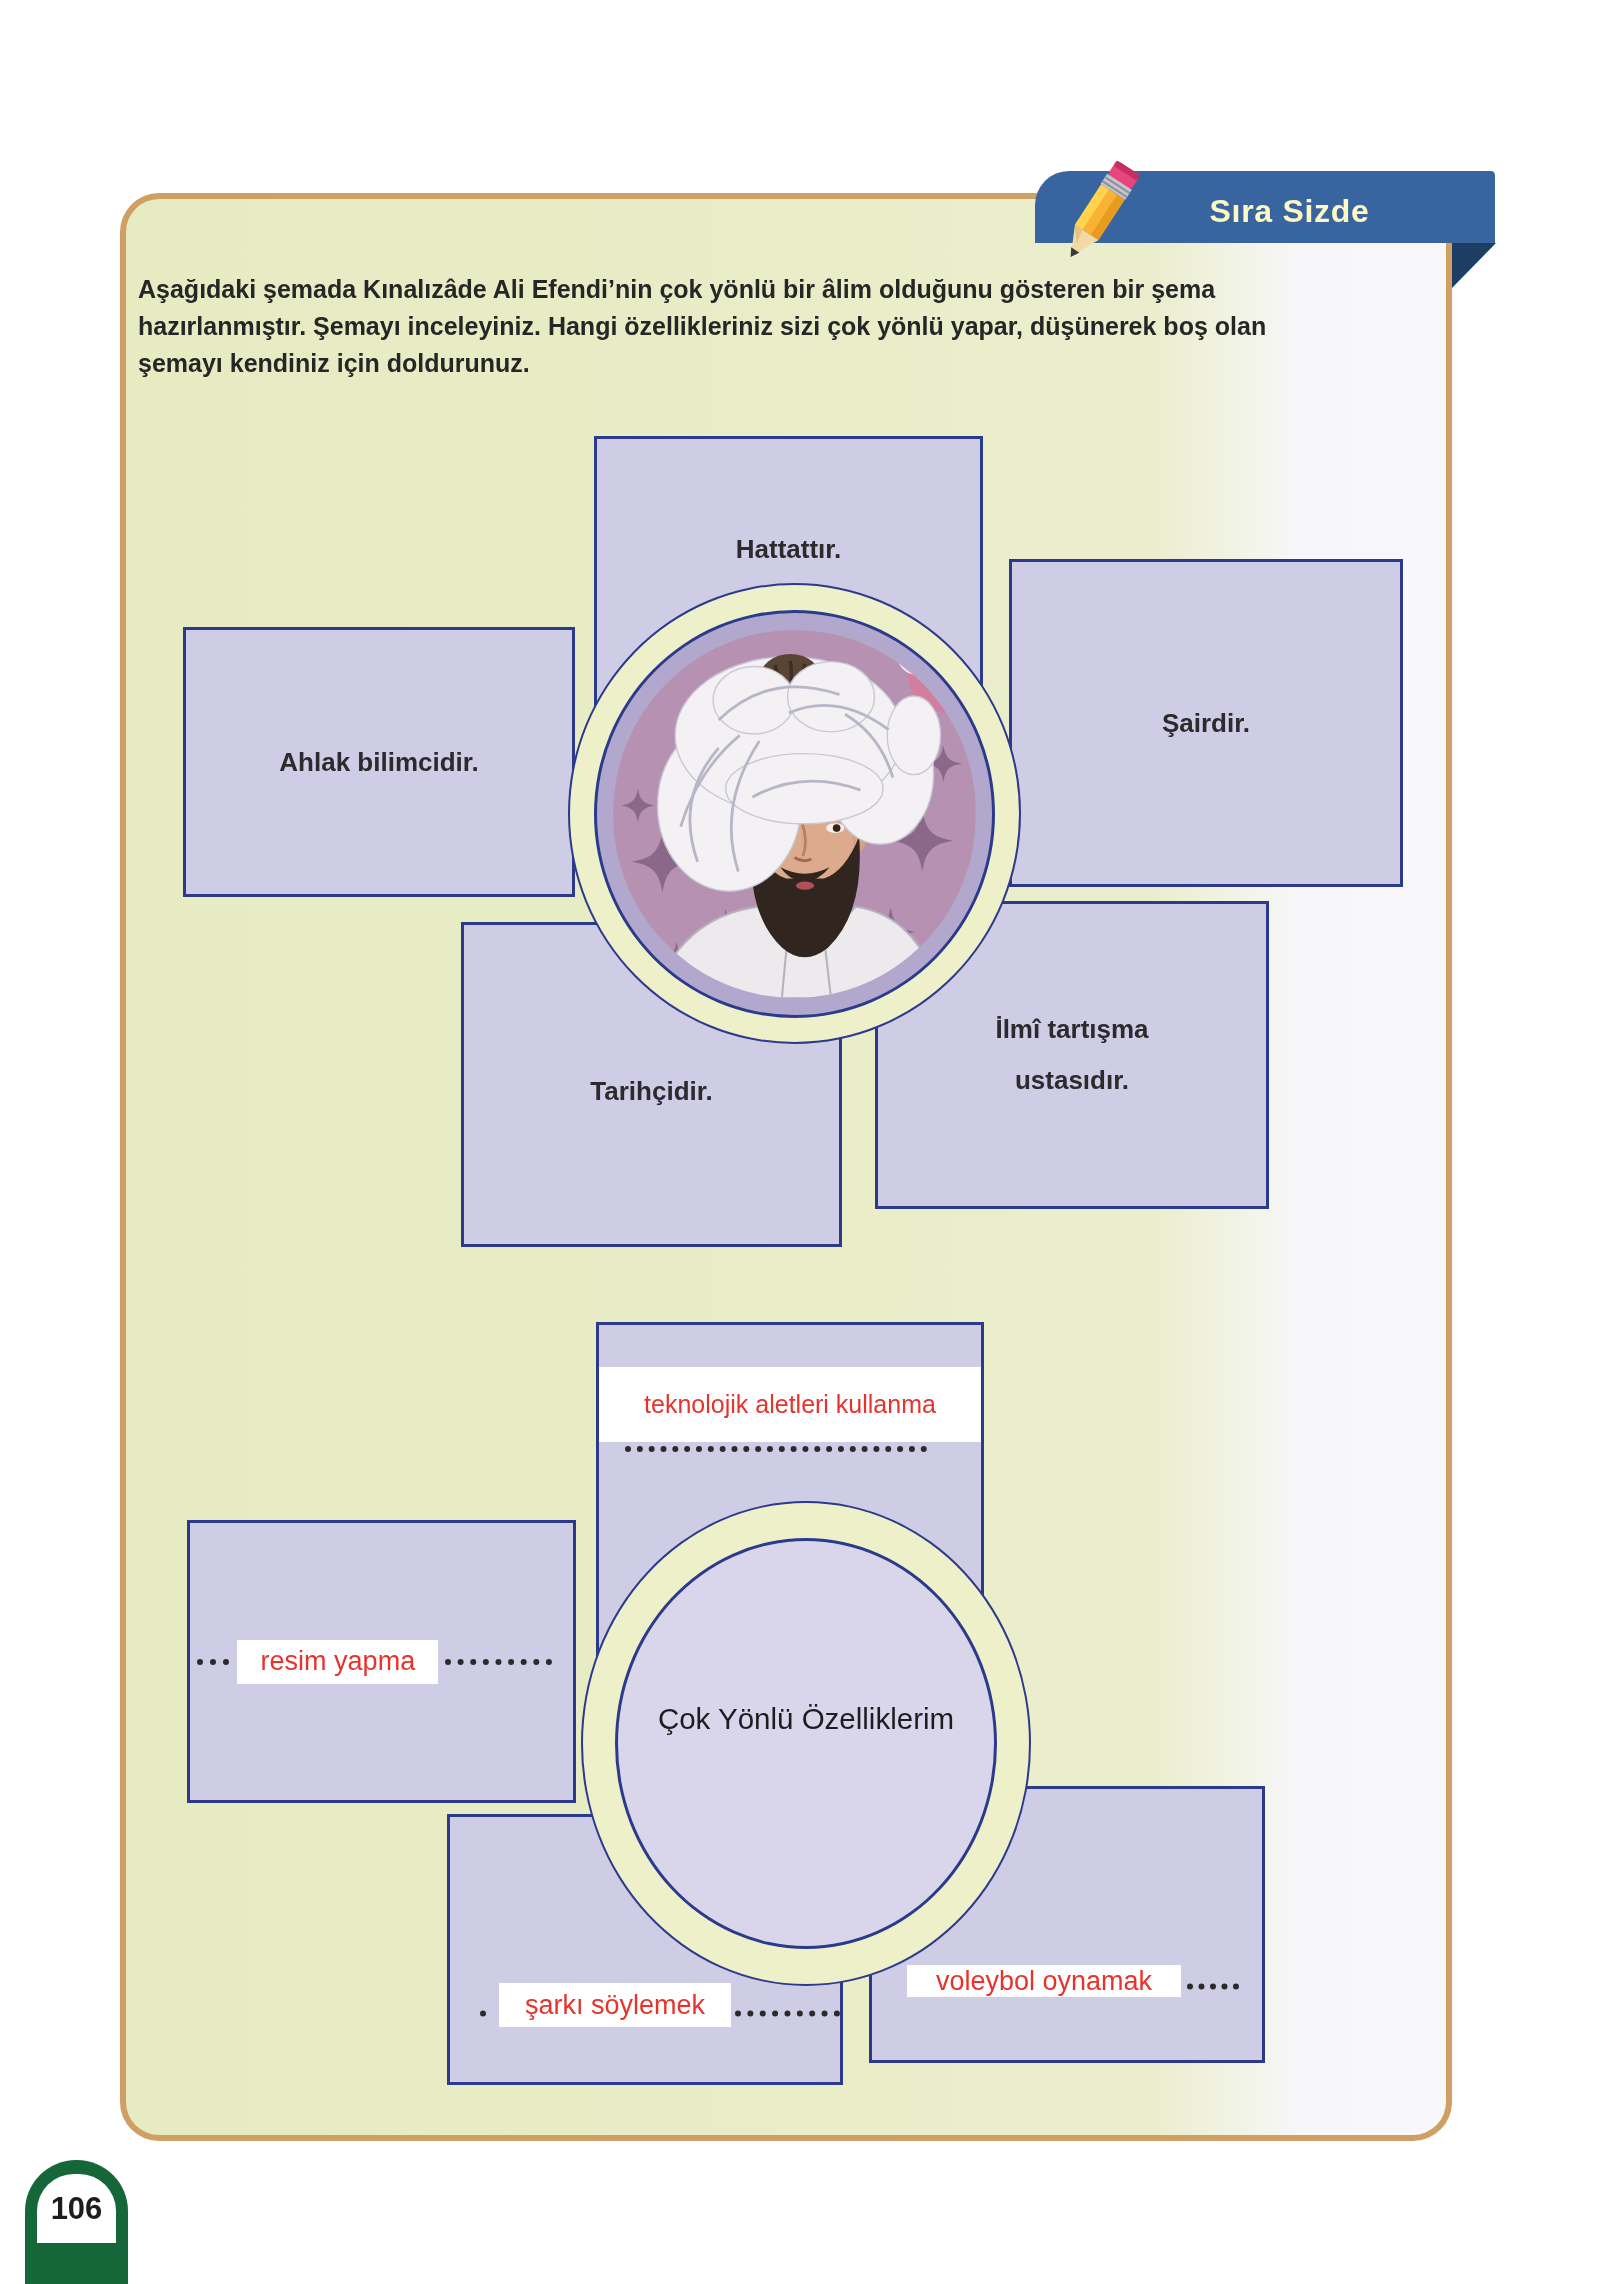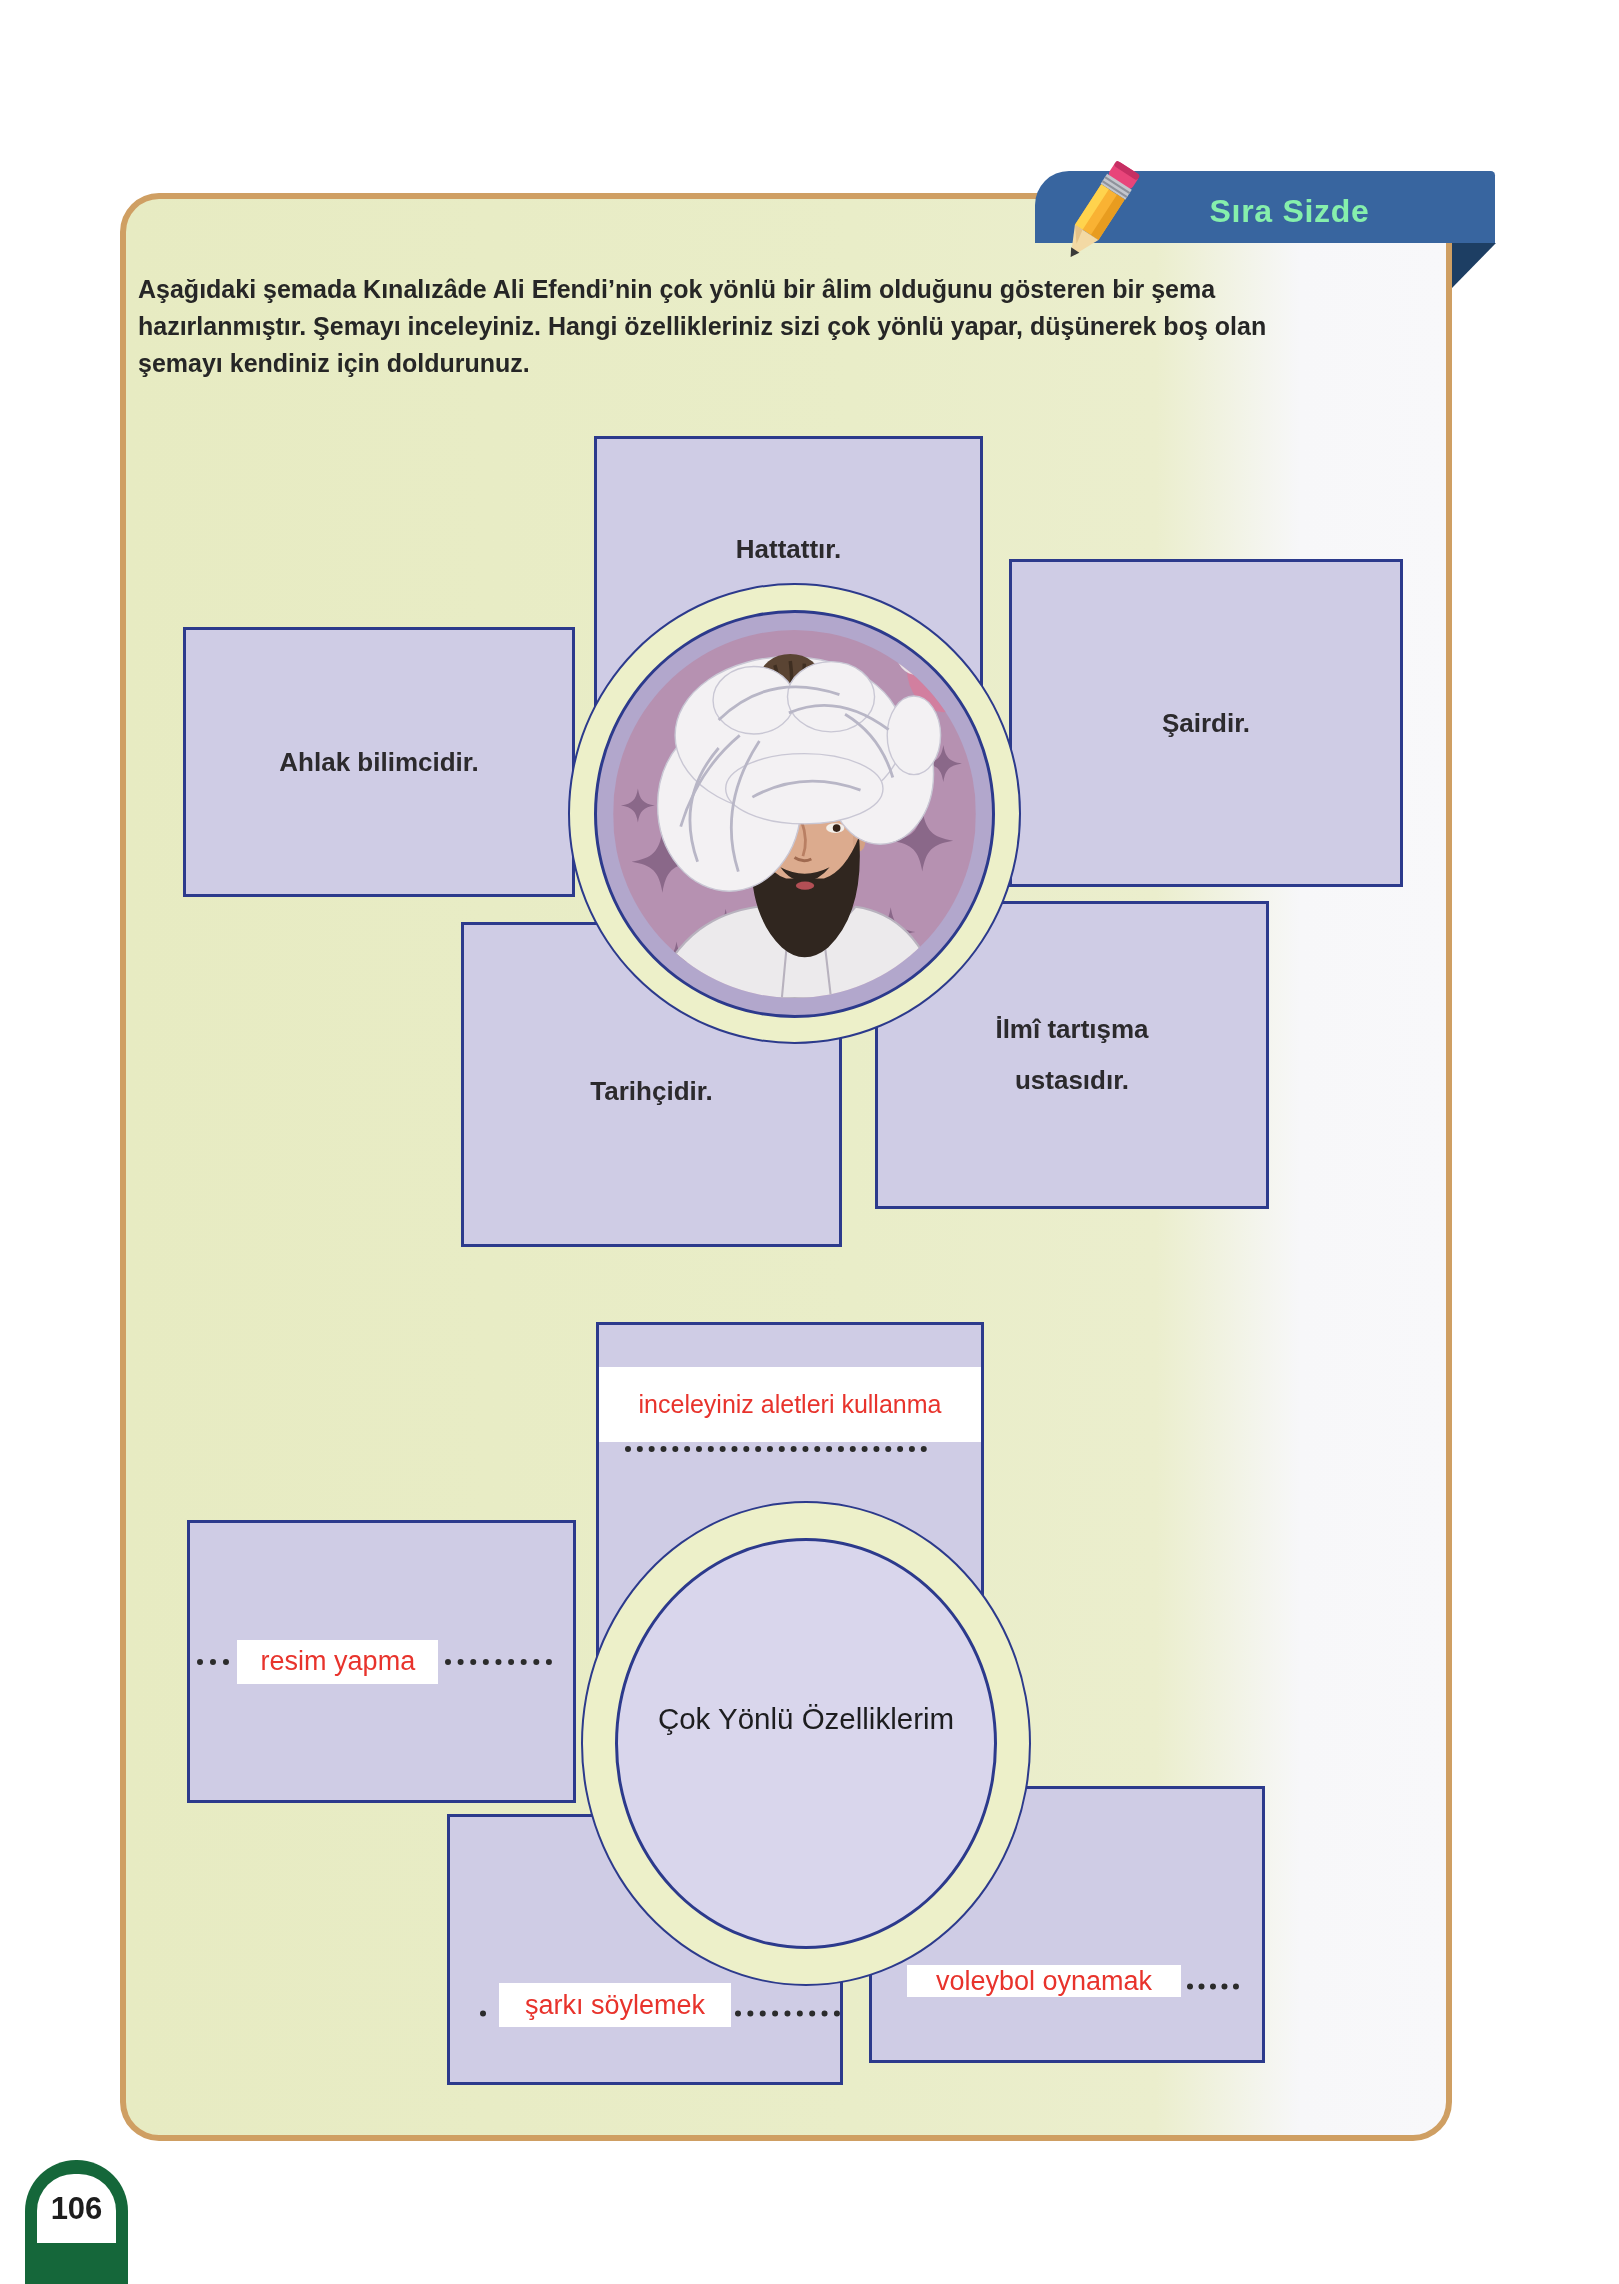--- a/index.html
+++ b/index.html
@@ -8,21 +8,21 @@
 
   
   .card{position:absolute;left:120px;top:193px;width:1332px;height:1948px;
         border:6.3px solid #cf9f63;border-radius:39px 2.8px 39px 39px;box-sizing:border-box;
         background:linear-gradient(90deg,#e7ebc2 0%,#e9edc8 55%,#ebeecd 78%,#f7f7f9 89%,#f8f8fa 100%);}
 
   
   .banner{position:absolute;left:1035px;top:171px;width:460px;height:72px;background:#38659f;
           border-radius:34px 4.2px 0 0;display:flex;align-items:center;justify-content:center;
           padding-left:49px;box-sizing:border-box;z-index:6;}
-  .banner-title{color:#86efac;font-size:32px;font-weight:bold;letter-spacing:0.7px;margin-top:8px;}
+  .banner-title{color:#fef9c3;font-size:32px;font-weight:bold;letter-spacing:0.7px;margin-top:8px;}
   .banner-fold{position:absolute;left:1452px;top:243px;width:44px;height:45px;background:#1d3e63;
           clip-path:polygon(0 0,100% 0,0 100%);z-index:5;}
   .pencil{position:absolute;left:1053px;top:153px;width:91px;height:123px;z-index:7;}
 
   
   .instructions{position:absolute;left:138px;top:271px;width:1244px;color:#262626;
                 font-size:25px;font-weight:bold;line-height:37px;z-index:2;}
 
   
   .box{position:absolute;background:#cfcce5;border:3.5px solid #2c3a8c;box-sizing:border-box;
@@ -201,21 +201,21 @@
         <path d="M198 238 Q 270 198 352 228"></path>
         <path d="M150 128 Q 222 58 322 92"></path>
         <path d="M330 120 Q 380 150 398 210"></path>
         <path d="M96 280 Q 120 200 180 150"></path>
       </g>
     </svg>
   </div>
 
   <div class="box d2-top">
     <div class="strip">
-      <span>inceleyiniz aletleri kullanma</span>
+      <span>teknolojik aletleri kullanma</span>
     </div>
     <div class="dots"></div>
   </div>
 
 
   <div class="box d2-left">
     <div class="dots dots-a"></div>
     <div class="strip">
       <span>resim yapma</span>
     </div>

